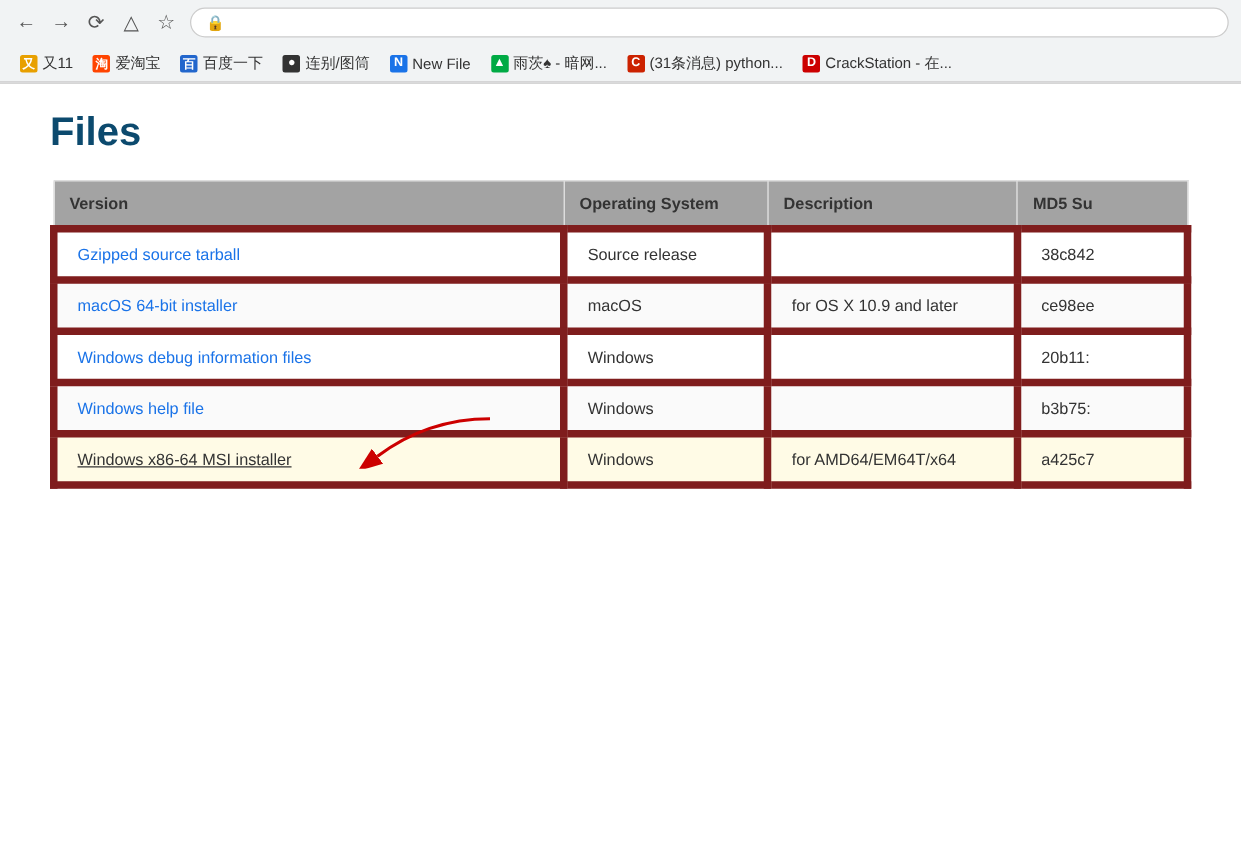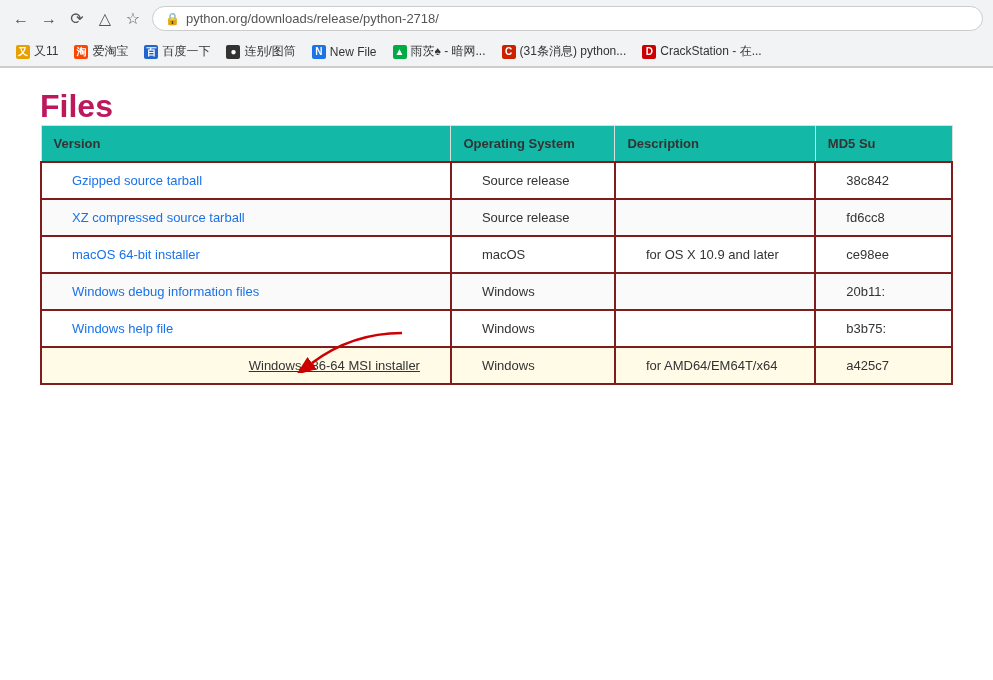--- a/index.html
+++ b/index.html
@@ -102,42 +102,43 @@
 
     .intro-text {
       font-size: 13px;
       color: #333;
       margin-bottom: 30px;
     }
 
     h1.files-heading {
       font-size: 32px;
       font-weight: bold;
-      color: #be185d;
+      color: #0c4a6e;
+      margin-bottom: 20px;
     }
 
     
     .files-table {
       width: 100%;
       border-collapse: collapse;
       font-size: 13px;
     }
 
     .files-table th {
-      background: #14b8a6;
+      background: #a3a3a3;
       text-align: left;
       padding: 10px 12px;
       font-weight: bold;
       color: #333;
       border: 1px solid #ddd;
     }
 
     .files-table td {
-      padding: 10px 30px;
-      border: 2px solid #7f1d1d;
+      padding: 10px 16px;
+      border: 6px solid #7f1d1d;
       color: #333;
       vertical-align: middle;
     }
 
     .files-table tr:nth-child(even) td {
       background: #fafafa;
     }
 
     .files-table a {
       color: #1a73e8;
@@ -168,21 +169,20 @@
   <div class="nav-bar">
     <div class="nav-icons">
       <div class="nav-icon">←</div>
       <div class="nav-icon">→</div>
       <div class="nav-icon">⟳</div>
       <div class="nav-icon">△</div>
       <div class="nav-icon">☆</div>
     </div>
     <div class="address-bar">
       <span class="lock-icon">🔒</span>
-      <span class="address-text">python.org/downloads/release/python-2718/</span>
     </div>
   </div>
   <div class="bookmarks-bar">
 
   <div class="bookmark-item">
         <span class="bookmark-icon" style="background: rgb(232, 160, 0); color: rgb(255, 255, 255);">又</span>
         <span>又11</span>
       </div>
       <div class="bookmark-item">
         <span class="bookmark-icon" style="background: rgb(255, 68, 0); color: rgb(255, 255, 255);">淘</span>
@@ -229,46 +229,40 @@
       </tr>
     </thead>
     <tbody id="table-body">
     <tr>
           <td><a href="#">Gzipped source tarball</a></td>
           <td>Source release</td>
           <td></td>
           <td>38c842</td>
         </tr>
         <tr>
-          <td><a href="#">XZ compressed source tarball</a></td>
-          <td>Source release</td>
-          <td></td>
-          <td>fd6cc8</td>
-        </tr>
-        <tr>
           <td><a href="#">macOS 64-bit installer</a></td>
           <td>macOS</td>
           <td>for OS X 10.9 and later</td>
           <td>ce98ee</td>
         </tr>
         <tr>
           <td><a href="#">Windows debug information files</a></td>
           <td>Windows</td>
           <td></td>
           <td>20b11:</td>
         </tr>
         <tr>
           <td><a href="#">Windows help file</a></td>
           <td>Windows</td>
           <td></td>
           <td>b3b75:</td>
         </tr>
         <tr class="highlighted-row">
           <td>
-            <div style="position: relative; text-align: right;"><span class="highlighted-link">Windows x86-64 MSI installer</span><svg width="120" height="45" style="position: absolute; left: 220px; top: -30px; pointer-events: none;">
+            <div style="position: relative;"><span class="highlighted-link">Windows x86-64 MSI installer</span><svg width="120" height="45" style="position: absolute; left: 220px; top: -30px; pointer-events: none;">
                 <defs>
                   <marker id="arrowhead" markerWidth="8" markerHeight="6" refX="0" refY="3" orient="auto">
                     <polygon points="0 0, 8 3, 0 6" fill="#cc0000"></polygon>
                   </marker>
                 </defs>
                 <path d="M 110 5 Q 60 5 20 35" stroke="#cc0000" stroke-width="2.5" fill="none" marker-end="url(#arrowhead)"></path>
               </svg></div>
           </td>
           <td>Windows</td>
           <td>for AMD64/EM64T/x64</td>

